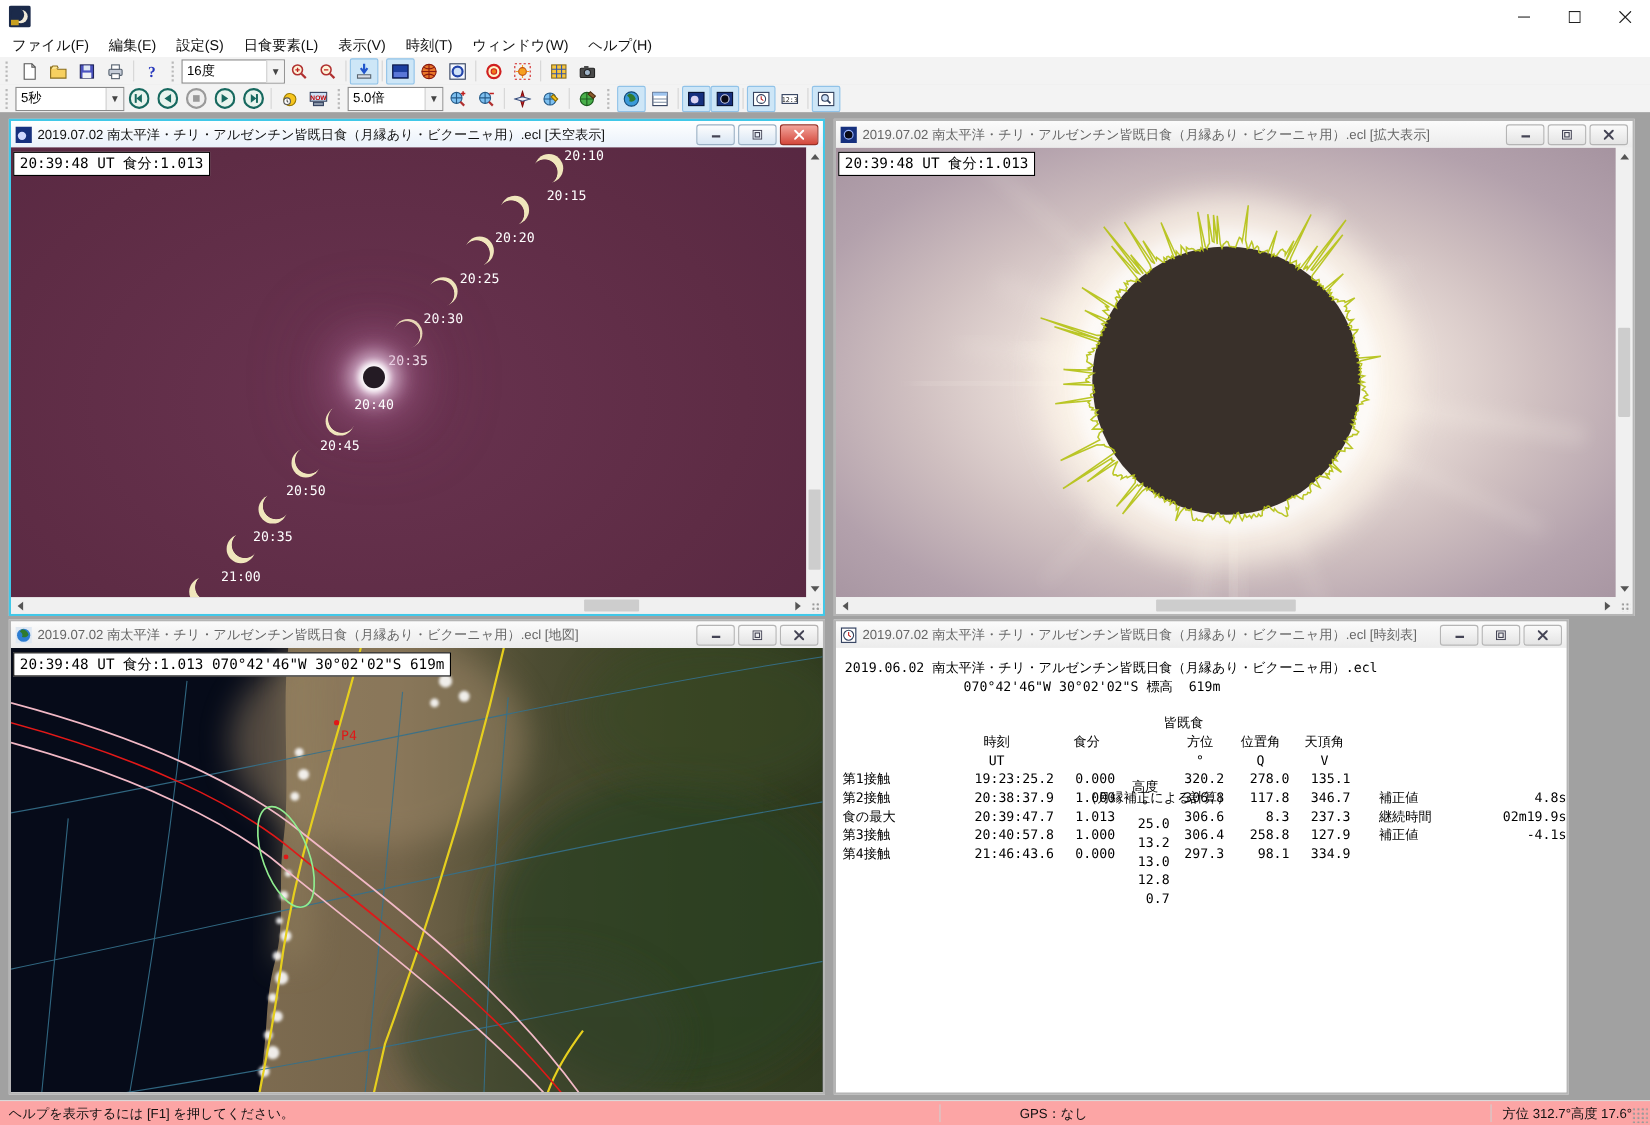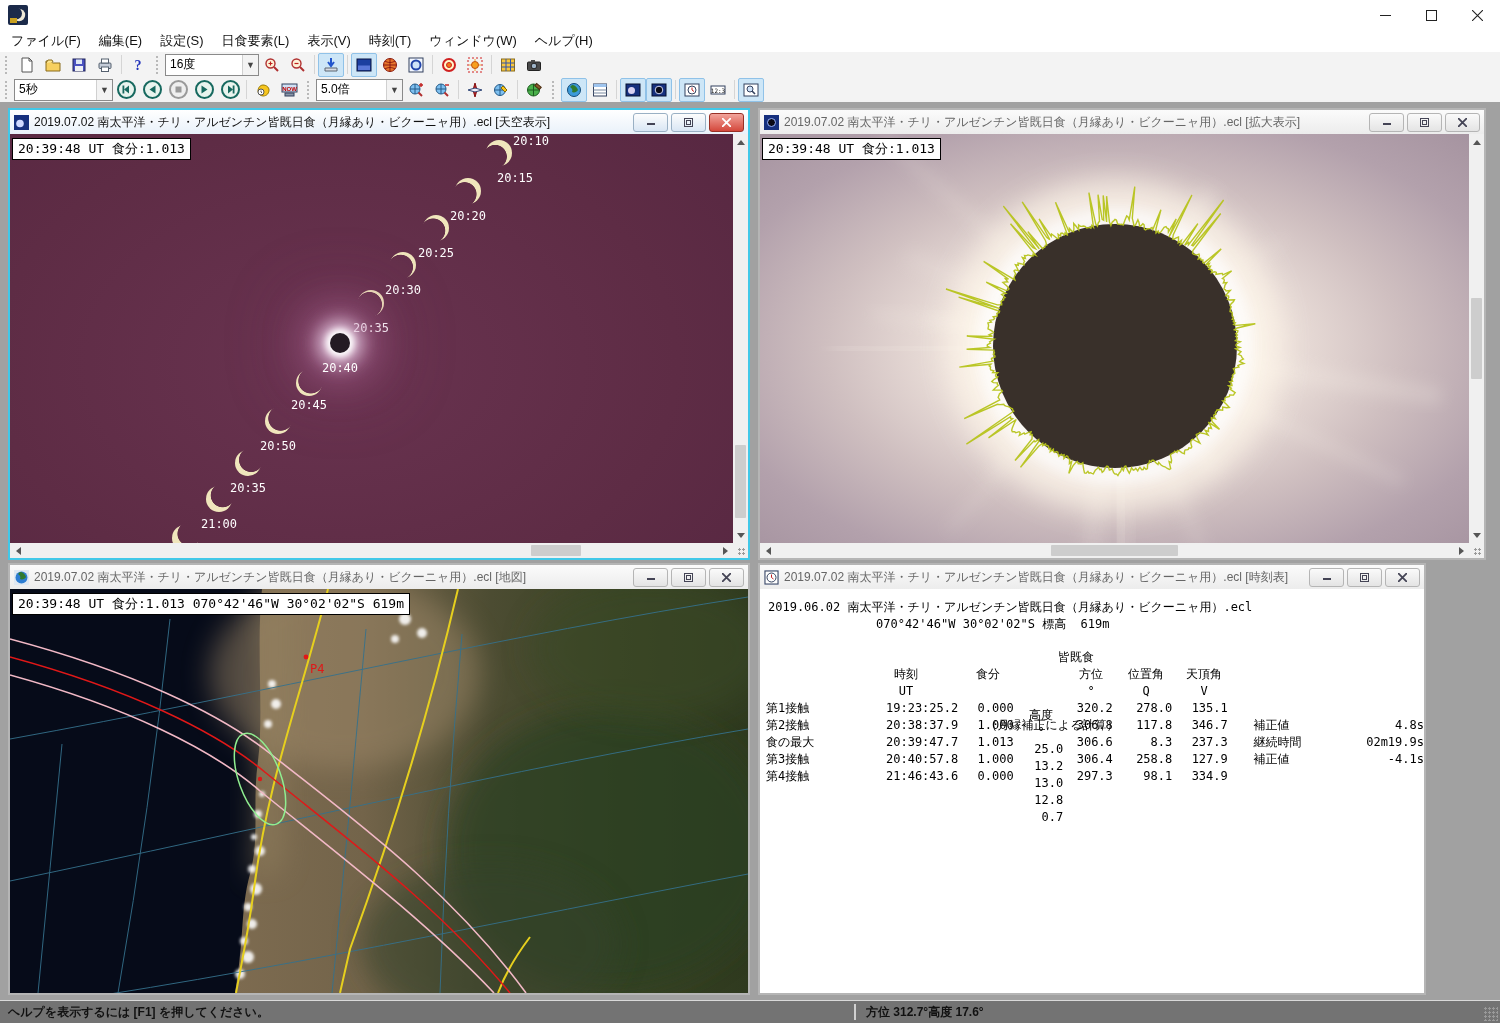--- a/index.html
+++ b/index.html
@@ -71,21 +71,21 @@
   .tgroup{margin-top:16px;margin-left:266px;width:100px;text-align:center;}
   .trow{display:flex;}
   .c-name{width:92px;padding-left:6px;box-sizing:border-box;text-align:left;}
   .c-time{width:108px;text-align:right;} .c-mag{width:56px;text-align:right;}
   .c-alt{width:50px;text-align:right;margin-top:41px;} .c-az{width:50px;text-align:right;}
   .c-pa{width:60px;text-align:right;} .c-za{width:56px;text-align:right;}
   .c-gap{width:22px;} .c-xl{width:92px;text-align:left;padding-left:4px;box-sizing:border-box;} .c-xv{width:84px;text-align:right;}
   .c-center{text-align:center;}
   .tfoot{margin-left:40px;width:440px;text-align:center;padding-left:32px;}
   
-  .statusbar{position:absolute;left:0;bottom:0;right:0;height:22px;background:#737373;border-top:1px solid #d9d9d9;display:flex;align-items:center;font-size:12px;color:#111;font-weight:bold;}
+  .statusbar{position:absolute;left:0;bottom:0;right:0;height:22px;background:#fca5a5;border-top:1px solid #d9d9d9;display:flex;align-items:center;font-size:12px;color:#111;}
   .sb-help{flex:0 0 846px;padding-left:8px;white-space:nowrap;overflow:hidden;}
   .sb-div{width:1px;height:16px;background:#d0d0d0;}
   .sb-gps{flex:0 0 500px;padding-left:72px;box-sizing:border-box;}
   .sb-az{flex:1;padding-left:10px;white-space:nowrap;}
   .sb-grip{width:14px;height:14px;margin:4px 2px 0 0;
      background:radial-gradient(circle at 1.5px 1.5px,#9a9a9a 1px,transparent 1.3px) 0 0/4px 4px;}
   svg{display:block;}
 </style>
 </head>
 <body>
@@ -794,18 +794,19 @@
           </div>
         </div>
       </div>
     </div>
 
   </div>
 
   <div class="statusbar">
     <span class="sb-help">ヘルプを表示するには [F1] を押してください。</span>
     <span class="sb-div"></span>
+    <span class="sb-gps">GPS：なし</span>
     <span class="sb-div"></span>
     <span class="sb-az">方位 312.7°高度 17.6°</span>
     <span class="sb-grip"></span>
   </div>
 
 </div>
 
 </body></html>

